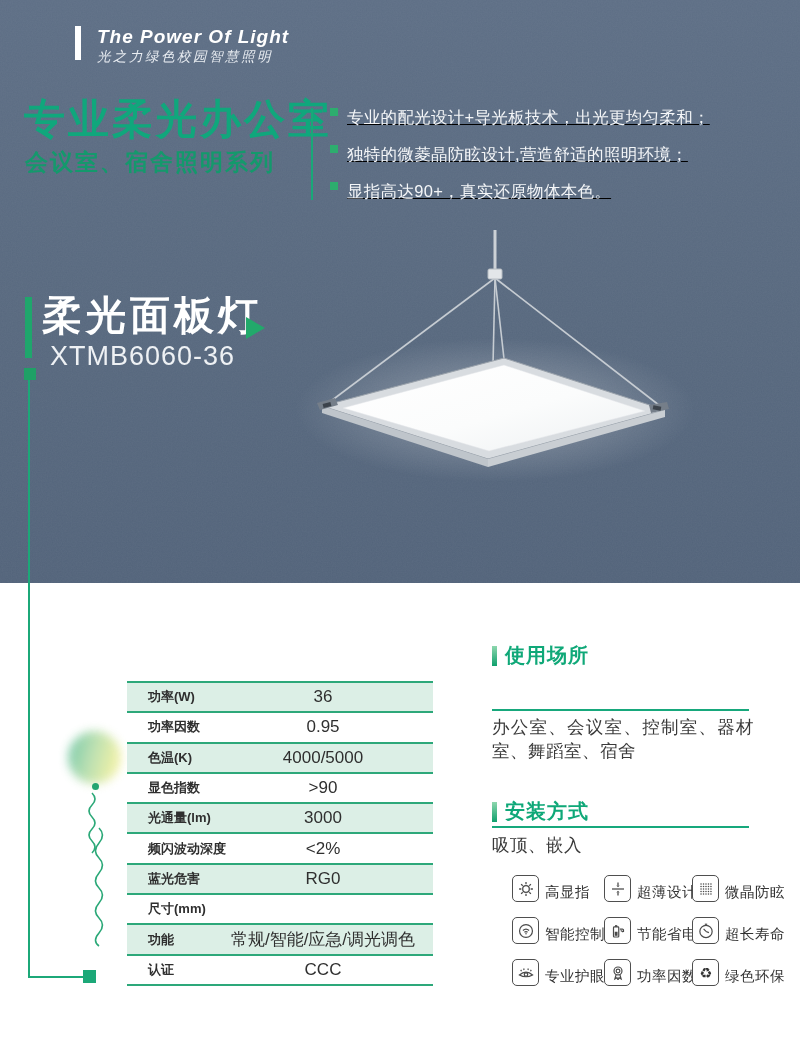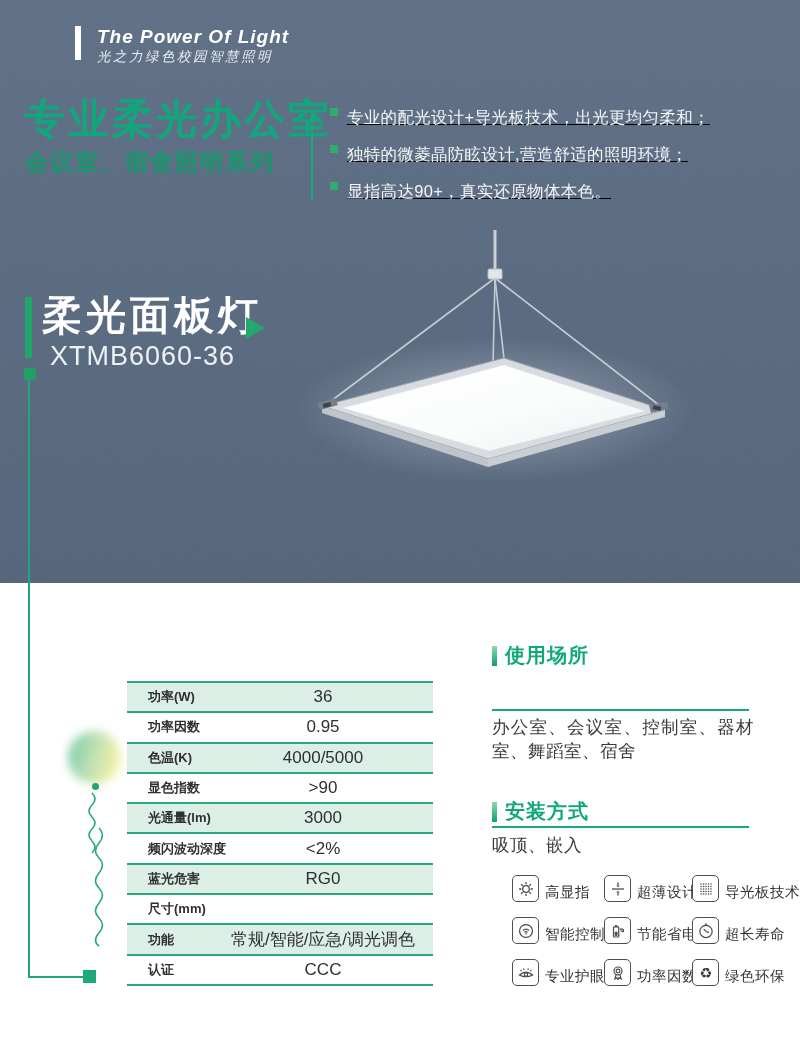--- a/index.html
+++ b/index.html
@@ -296,21 +296,21 @@
               <circle cx="15.3" cy="15.3" r="1.05"></circle>
               <circle cx="18.6" cy="15.3" r="1.05"></circle>
             <circle cx="5.4" cy="18.6" r="1.05"></circle>
               <circle cx="8.7" cy="18.6" r="1.05"></circle>
               <circle cx="12" cy="18.6" r="1.05"></circle>
               <circle cx="15.3" cy="18.6" r="1.05"></circle>
               <circle cx="18.6" cy="18.6" r="1.05"></circle>
           </g>
         </svg>
       </span>
-      <span class="feature-label">导光板技术</span>
+      <span class="feature-label">微晶防眩</span>
     </div>
 
     <div class="feature">
       <span class="feature-box">
         <svg class="fi" width="18" height="18" viewBox="0 0 24 24" fill="none" stroke="#4a4a4a" stroke-width="1.6">
           <circle cx="12" cy="12" r="8.6"></circle>
           <path d="M7.9 11.4a6.2,6.2 0 0 1 8.2,0"></path>
           <path d="M9.9 13.6a3.2,3.2 0 0 1 4.2,0"></path>
           <circle cx="12" cy="15.6" r="1" fill="#4a4a4a" stroke="none"></circle>
         </svg>

